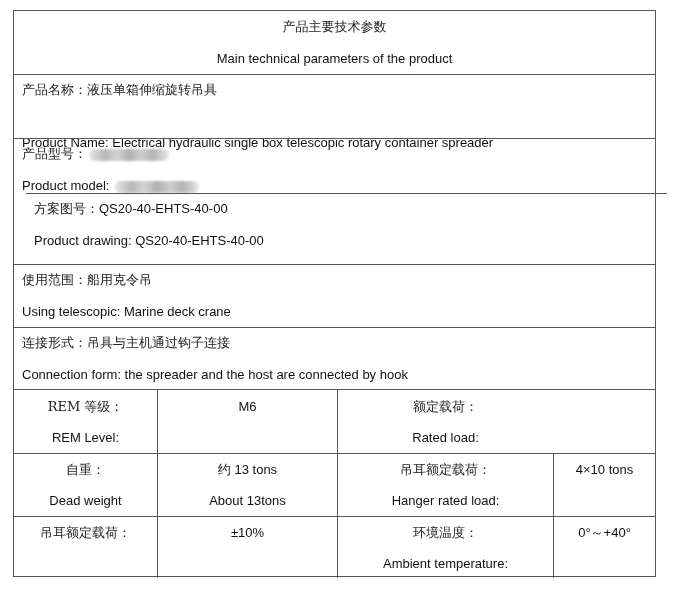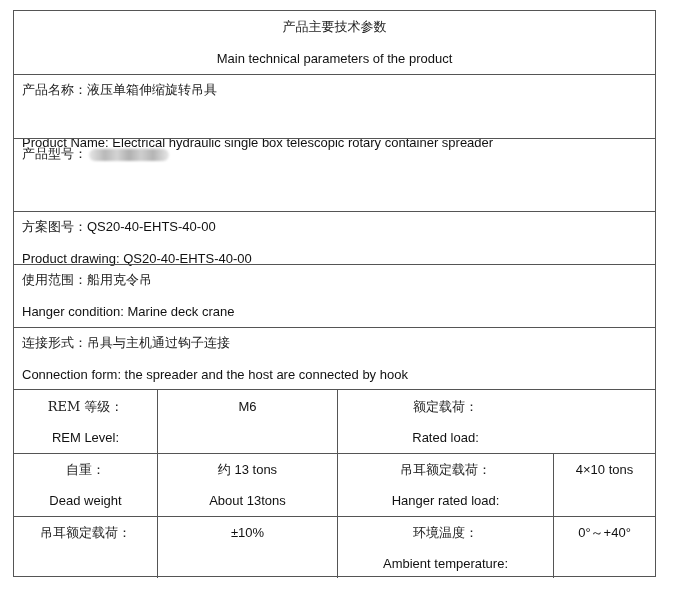--- a/index.html
+++ b/index.html
@@ -35,37 +35,40 @@
     </div>
     <div class="line left" style="top:24px;margin-top:36px;">
       <span>Product Name: </span><span>Electrical hydraulic single box telescopic rotary container spreader</span>
     </div>
   </div>
 
   <div class="row" style="top:127px; height:63px;">
     <div class="line left" style="top:7px;">
       <span class="zh">产品型号：</span><span class="blur" style="width:80px;"></span>
     </div>
+    <div class="line left" style="top:39px;">
+      <span>Product model: </span><span class="blur" style="width:84px;"></span>
+    </div>
   </div>
 
-  <div class="row" style="top:200px; height:63px;">
+  <div class="row" style="top:182px; height:63px;margin-left:12px;">
     <div class="line left" style="top:7px;">
       <span class="zh">方案图号：</span><span>QS20-40-EHTS-40-00</span>
     </div>
     <div class="line left" style="top:39px;">
       <span>Product drawing: </span><span>QS20-40-EHTS-40-00</span>
     </div>
   </div>
 
   <div class="row" style="top:253px; height:63px;text-align:right;">
     <div class="line left" style="top:7px;">
       <span class="zh">使用范围：</span><span class="zh">船用克令吊</span>
     </div>
     <div class="line left" style="top:39px;">
-      <span>Hanger condition: </span><span>Marine deck crane</span>
+      <span>Using telescopic: </span><span>Marine deck crane</span>
     </div>
   </div>
 
   <div class="row" style="top:316px; height:62px;">
     <div class="line left" style="top:7px;">
       <span class="zh">连接形式：</span><span class="zh">吊具与主机通过钩子连接</span>
     </div>
     <div class="line left" style="top:39px;">
       <span>Connection form: </span><span>the spreader and the host are connected by hook</span>
     </div>

